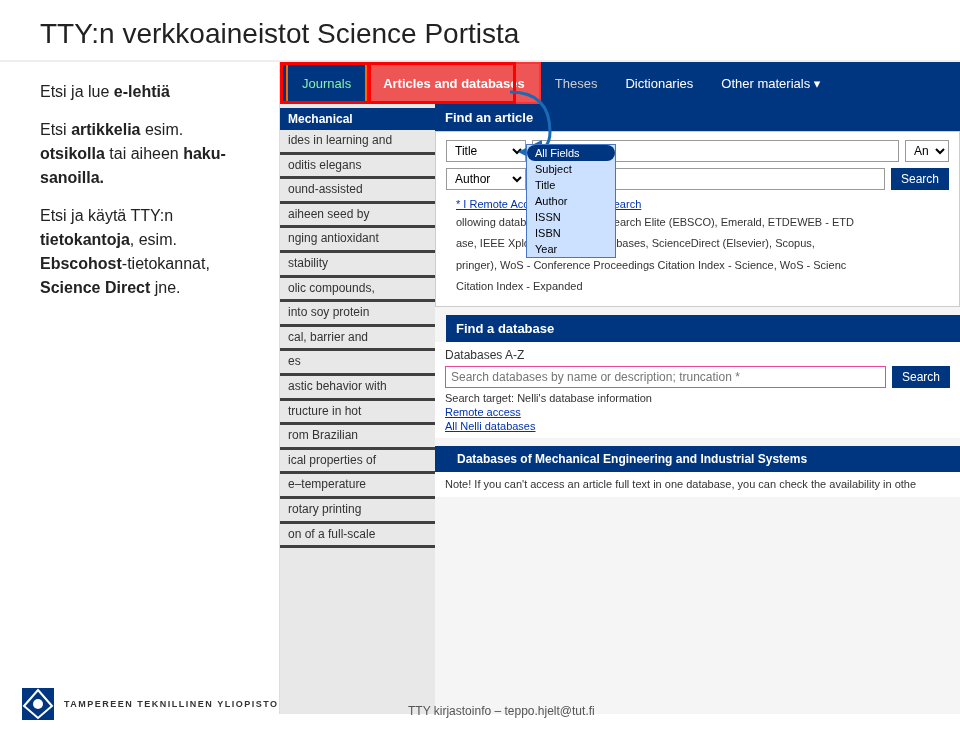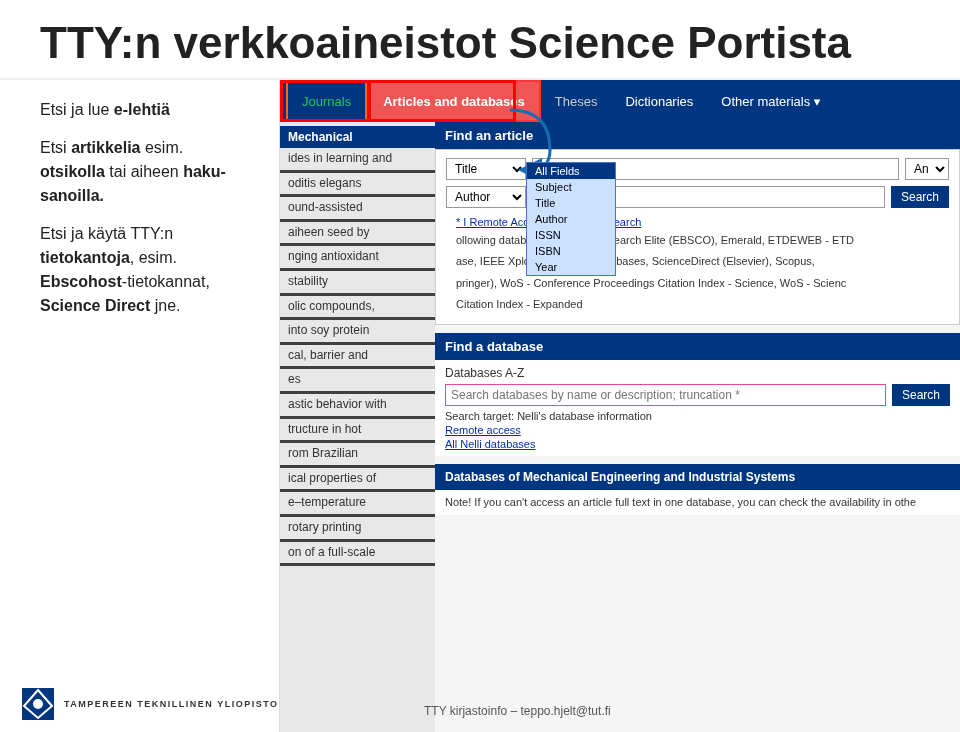--- a/index.html
+++ b/index.html
@@ -12,22 +12,22 @@
       position: relative;
     }
 
     
     .header {
       background: #fff;
       padding: 18px 40px 10px 40px;
       border-bottom: 2px solid #eee;
     }
     .header h1 {
-      font-size: 44px;
-      font-weight: bold;
+      font-size: 28px;
+      font-weight: normal;
       color: #222;
     }
 
     
     .main-layout {
       display: flex;
       height: calc(732px - 80px);
     }
 
     
@@ -66,21 +66,21 @@
     .logo-text {
       font-size: 9px;
       letter-spacing: 1.5px;
       color: #333;
       text-transform: uppercase;
       font-weight: bold;
     }
     .footer-link {
       position: absolute;
       bottom: 14px;
-      left: 424px;
+      left: 408px;
       font-size: 12px;
       color: #555;
     }
 
     
     .right-panel {
       flex: 1;
       background: #f0f0f0;
       overflow: hidden;
       position: relative;
@@ -100,21 +100,21 @@
       padding: 0 14px;
       color: #fff;
       font-size: 13px;
       cursor: pointer;
       border: none;
       background: transparent;
       white-space: nowrap;
     }
     .nav-tab.journals {
       border: 2px solid #ff6600;
-      color: #22c55e;
+      color: #86efac;
       background: transparent;
     }
     .nav-tab.articles-databases {
       background: #e55;
       border: 2px solid #ff3333;
       color: #fff;
       font-weight: bold;
     }
     .nav-tab.theses {
       color: #ccc;
@@ -243,20 +243,21 @@
     }
 
     
     .find-database-section {
       background: #003580;
       color: #fff;
       font-size: 13px;
       font-weight: bold;
       padding: 6px 10px;
       margin-top: 8px;
+      margin-left: 11px;
     }
 
     .db-form {
       background: #fff;
       padding: 6px 10px;
     }
 
     .db-az-label {
       font-size: 12px;
       color: #333;
@@ -300,21 +301,21 @@
       display: block;
       margin-top: 2px;
     }
 
     
     .db-me-section {
       background: #003580;
       color: #fff;
       font-size: 12px;
       font-weight: bold;
-      padding: 6px 10px;
+      padding: 6px 22px;
       margin-top: 8px;
     }
 
     .db-me-note {
       background: #fff;
       font-size: 11px;
       color: #333;
       padding: 5px 10px;
       line-height: 1.4;
     }
@@ -420,21 +421,21 @@
           <div class="search-row" style="position:relative;">
             <select class="field-select" style="position:relative; z-index:1;">
               <option>Author</option>
             </select>
             <input type="text" class="search-input-wide" value="" style="">
             <button class="search-btn">Search</button>
           </div>
 
           <div style="position:relative; height:0;">
             <div style="position:absolute; top:-52px; left:80px; background:#cce0ff; border:1px solid #4477cc; z-index:30; font-size:11px; width:90px;">
-              <div style="padding:2px 8px; background:#003580; color:#fff;">All Fields</div>
+              <div style="padding:2px 8px; background:#003580; color:#fff;border-radius:8px;">All Fields</div>
               <div style="padding:2px 8px; color:#000;">Subject</div>
               <div style="padding:2px 8px; color:#000;">Title</div>
               <div style="padding:2px 8px; color:#000;">Author</div>
               <div style="padding:2px 8px; color:#000;">ISSN</div>
               <div style="padding:2px 8px; color:#000;">ISBN</div>
               <div style="padding:2px 8px; color:#000;">Year</div>
             </div>
           </div>
 
           <div class="search-links">

